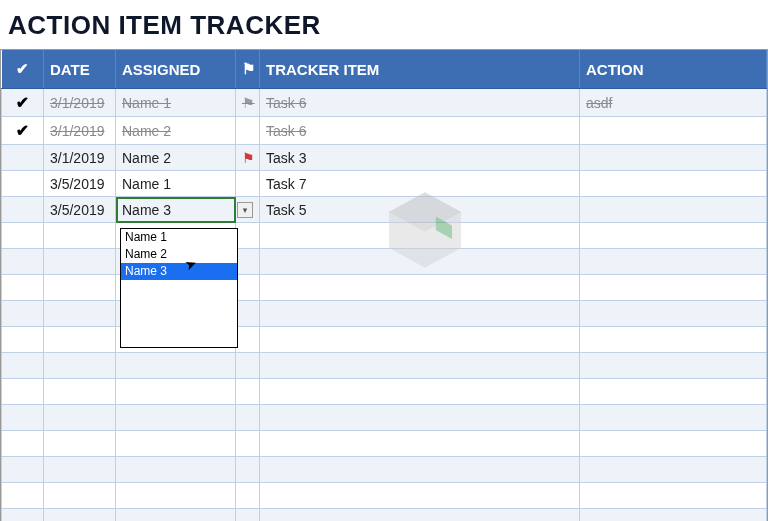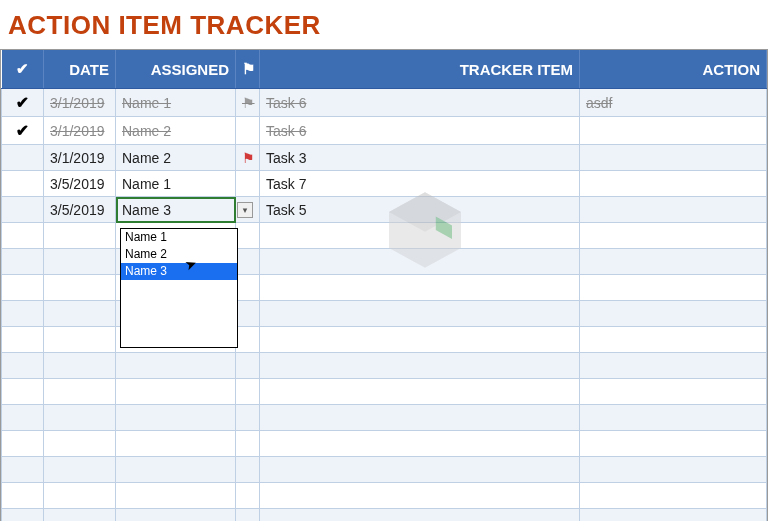--- a/index.html
+++ b/index.html
@@ -6,21 +6,21 @@
   html, body { margin: 0; padding: 0; }
   body {
     width: 768px;
     height: 521px;
     font-family: Arial, Helvetica, sans-serif;
     background: #fff;
     position: relative;
     overflow: hidden;
   }
   .page-title {
-    color: #c2410c;
+    color: #0f172a;
     font-size: 26px;
     font-weight: bold;
     letter-spacing: 0.5px;
     padding: 10px 0 8px 8px;
   }
   .outer-border {
     border: 1px solid #999;
     margin: 0;
   }
   table {
@@ -33,21 +33,21 @@
   col.c-asgn  { width: 120px; }
   col.c-flag  { width: 24px; }
   col.c-item  { width: 320px; }
   col.c-notes { width: auto; }
 
   thead th {
     background: #3d6eb4;
     color: #fff;
     font-size: 15px;
     font-weight: bold;
-    text-align: right;
+    text-align: left;
     padding: 10px 6px;
     border-right: 1px solid #5b85c2;
     border-bottom: 1px solid #2d5aa0;
   }
   thead th.center { text-align: center; }
   tbody td {
     border: 1px solid #c0d0e4;
     padding: 4px 6px;
     font-size: 14px;
     height: 26px;

